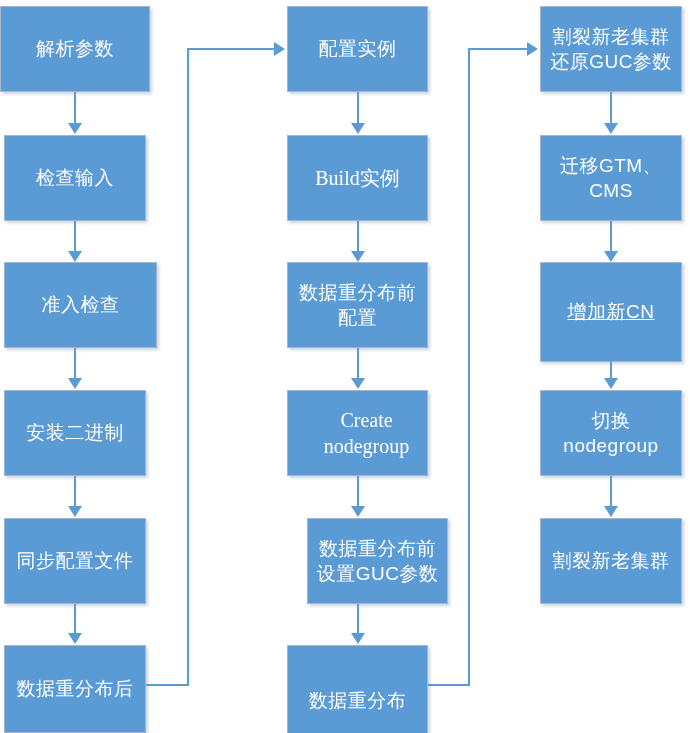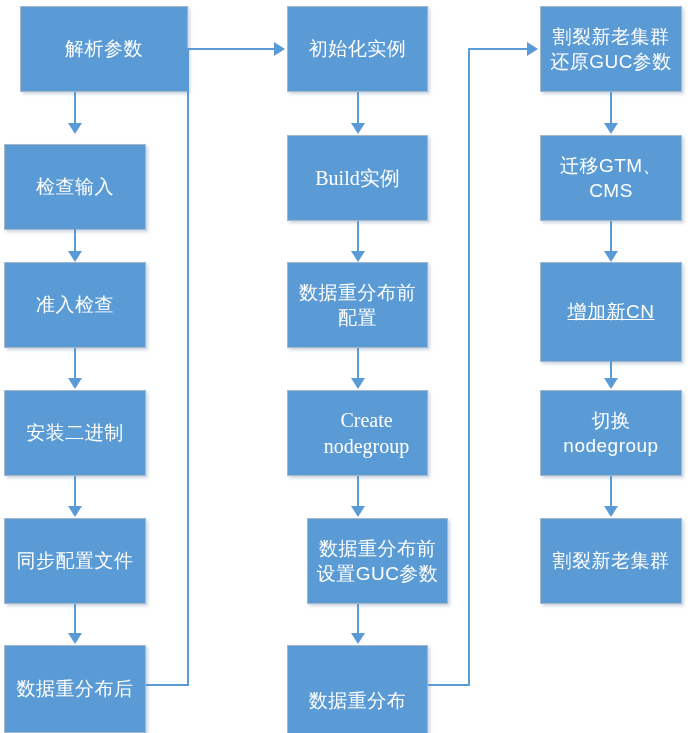--- a/index.html
+++ b/index.html
@@ -61,23 +61,23 @@
     border-top: 7px solid transparent;
     border-bottom: 7px solid transparent;
     border-left: 11px solid #5b9bd5;
   }
 </style>
 </head>
 <body>
 
 <div id="canvas">
 
-  <div class="node" style="left:20px;  top:6px;   width:168px; height:86px;">解析参数</div>
-  <div class="node" style="left:4px;  top:135px; width:142px; height:86px;margin-top:9px;">检查输入</div>
-  <div class="node" style="left:4px;  top:262px; width:142px; height:86px;">准入检查</div>
+  <div class="node" style="left:0;  top:6px;   width:150px; height:86px;">解析参数</div>
+  <div class="node" style="left:4px;  top:135px; width:142px; height:86px;">检查输入</div>
+  <div class="node" style="left:4px;  top:262px; width:153px; height:86px;">准入检查</div>
   <div class="node" style="left:4px;  top:518px; width:142px; height:86px;">同步配置文件</div>
   <div class="node" style="left:4px;  top:390px; width:142px; height:86px;">安装二进制</div>
   <div class="node" style="left:4px;  top:645px; width:142px; height:88px;">数据重分布后</div>
 
   <div class="conn vline" style="left:74px; top:92px;  height:32px;"></div>
   <div class="arrow-down" style="left:68px; top:123px;"></div>
 
   <div class="conn vline" style="left:74px; top:221px; height:31px;"></div>
   <div class="arrow-down" style="left:68px; top:251px;"></div>
 
@@ -88,21 +88,21 @@
   <div class="arrow-down" style="left:68px; top:506px;"></div>
 
   <div class="conn vline" style="left:74px; top:604px; height:30px;"></div>
   <div class="arrow-down" style="left:68px; top:633px;"></div>
 
   <div class="conn hline" style="left:146px; top:684px; width:43px;"></div>
   <div class="conn vline" style="left:187px; top:48px;  height:638px;"></div>
   <div class="conn hline" style="left:187px; top:48px;  width:88px;"></div>
   <div class="arrow-right" style="left:274px; top:42px;"></div>
 
-  <div class="node" style="left:287px; top:6px;   width:141px; height:86px;">初始化实例</div>
+  <div class="node" style="left:287px; top:6px;   width:141px; height:86px;">配置实例</div>
   <div class="node serif" style="left:287px; top:135px; width:141px; height:86px;">Build实例</div>
   <div class="node" style="left:287px; top:262px; width:141px; height:86px;">数据重分布前
 配置</div>
   <div class="node serif" style="left:287px; top:390px; width:141px; height:86px;padding-left:22px;">Create
 nodegroup</div>
   <div class="node" style="left:287px; top:518px; width:141px; height:86px;margin-left:20px;">数据重分布前
 设置GUC参数</div>
   <div class="node" style="left:287px; top:645px; width:141px; height:112px;">数据重分布</div>
 
   <div class="conn vline" style="left:357px; top:92px;  height:32px;"></div>

